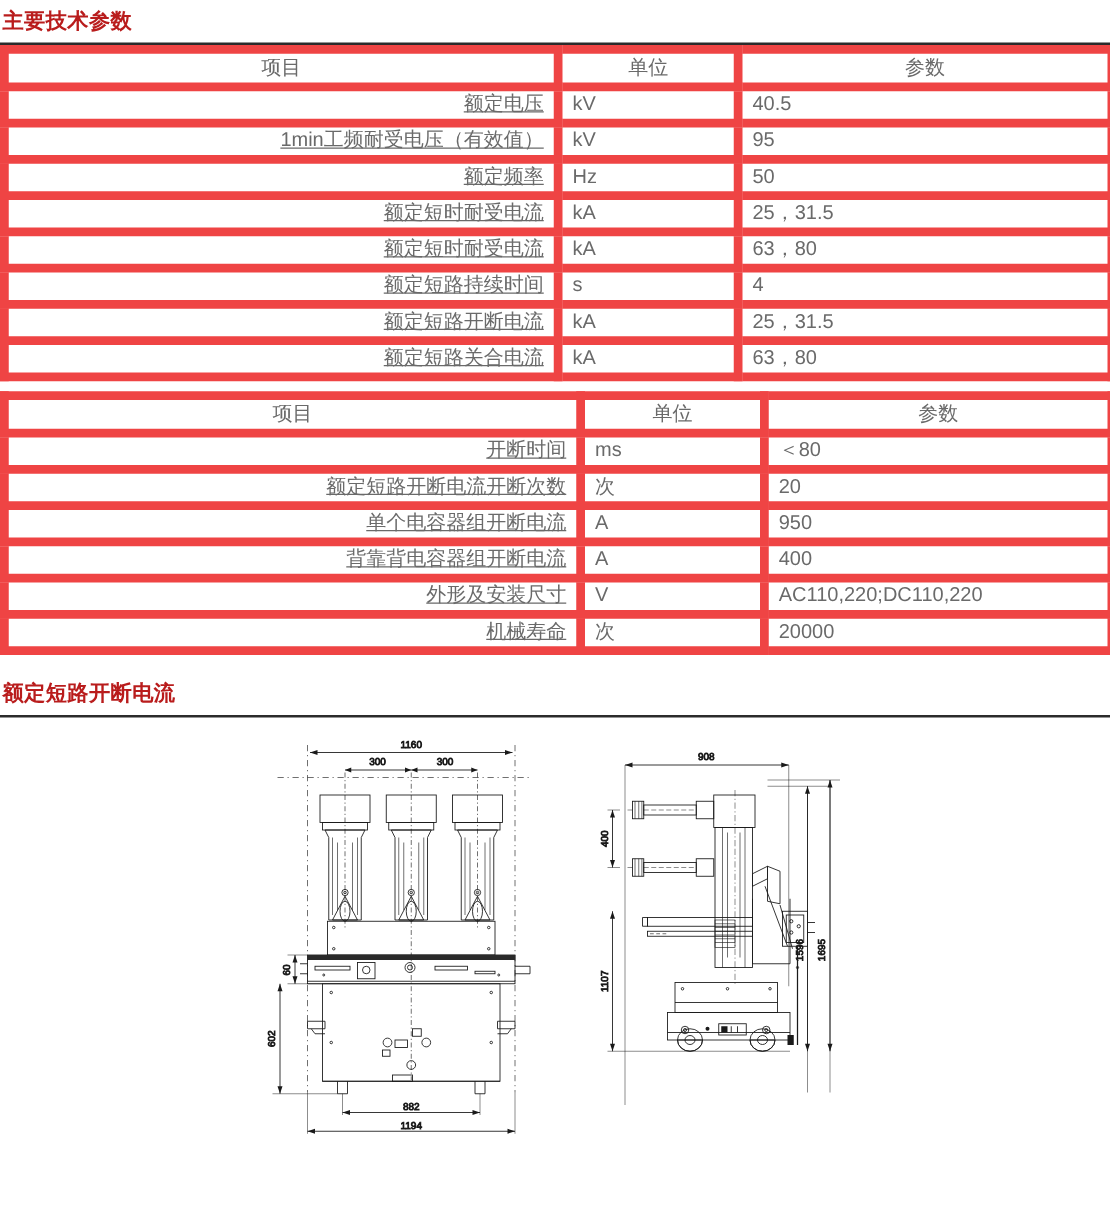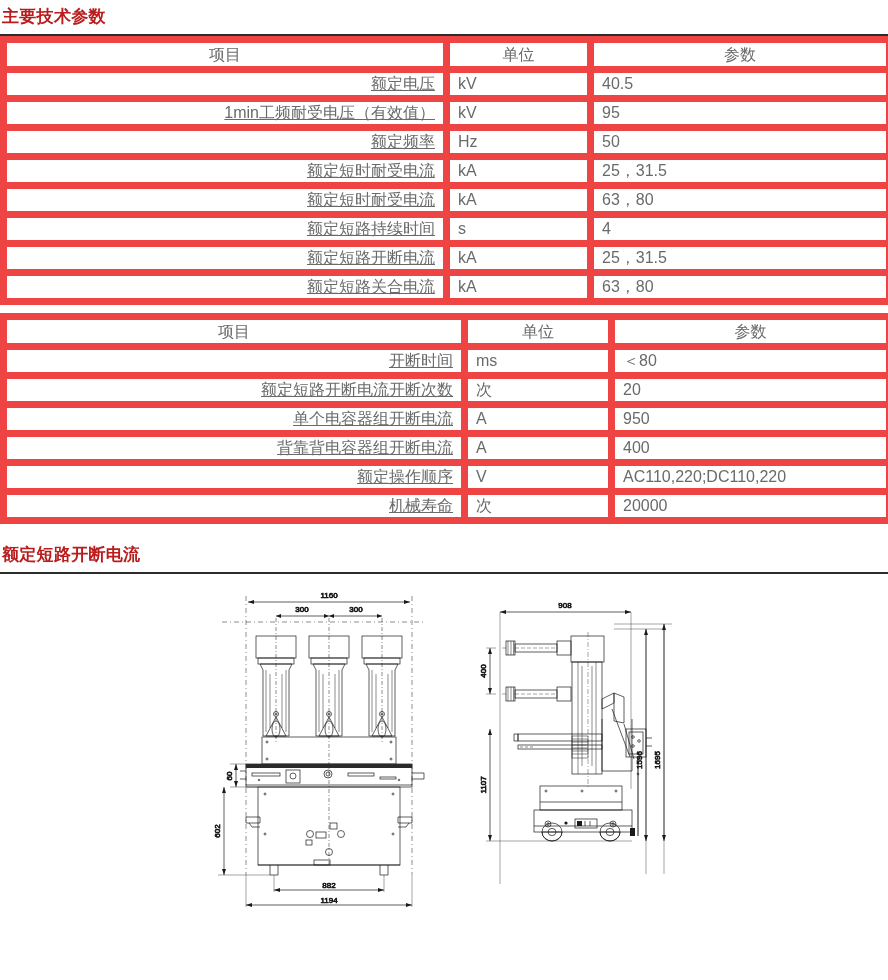--- a/index.html
+++ b/index.html
@@ -187,21 +187,21 @@
         <td class="item">单个电容器组开断电流</td>
         <td class="unit">A</td>
         <td class="param">950</td>
       </tr>
       <tr>
         <td class="item">背靠背电容器组开断电流</td>
         <td class="unit">A</td>
         <td class="param">400</td>
       </tr>
       <tr>
-        <td class="item">额定操作顺序</td>
+        <td class="item">外形及安装尺寸</td>
         <td class="unit">V</td>
         <td class="param">AC110,220;DC110,220</td>
       </tr>
       <tr>
         <td class="item">机械寿命</td>
         <td class="unit">次</td>
         <td class="param">20000</td>
       </tr>
     </tbody>
   </table>

